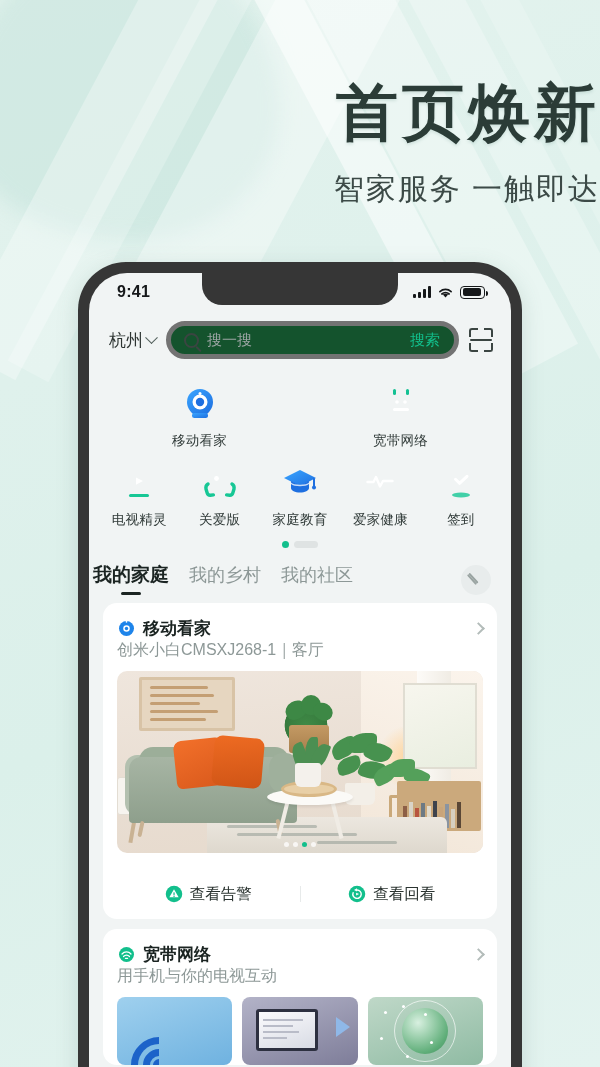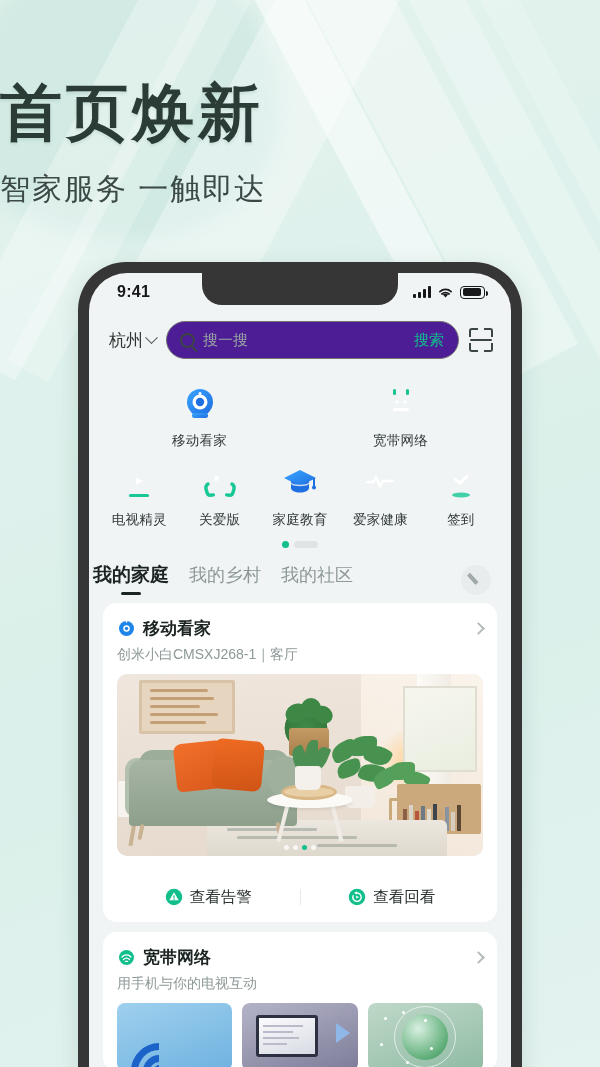--- a/index.html
+++ b/index.html
@@ -30,21 +30,21 @@
   .s7 { left: 520px; top: -230px; width: 34px;  height: 600px; transform: rotate(-28deg); background: rgba(255,255,255,0.18); }
   .blob {
     position: absolute; left: -40px; top: -60px;
     width: 320px; height: 300px;
     border-radius: 50% 50% 46% 54% / 60% 56% 44% 40%;
     background: rgba(171,214,206,0.30);
     filter: blur(10px);
   }
 
   
-  .hero { position: absolute; left: 0; top: 0; width: 600px; text-align: left; }
+  .hero { position: absolute; left: 0; top: 0; width: 600px; text-align: right; }
   .hero-title {
     margin-top: 82px;
     font-size: 62px;
     line-height: 1;
     font-weight: bold;
     color: #2b3c37;
     letter-spacing: 4px;
     text-shadow: 0 2px 3px rgba(120,160,150,0.22);
   }
   .hero-sub {
@@ -105,21 +105,21 @@
 
   
   .searchrow {
     display: flex; align-items: center; gap: 10px;
     padding: 10px 18px 14px 20px;
   }
   .city { display: flex; align-items: center; gap: 4px; font-size: 17px; color: #2c3331; white-space: nowrap; }
   .chev-d { width: 9px; height: 9px; border-right: 1.8px solid #53605c; border-bottom: 1.8px solid #53605c; transform: rotate(45deg) translate(-2px,-2px); }
   .searchbox {
     flex: 1; height: 38px;
-    background: #4c1d95; border: 1px solid #737373; border-radius: 19px;
+    background: #14532d; border: 5px solid #737373; border-radius: 19px;
     display: flex; align-items: center; padding: 0 14px 0 13px; gap: 8px;
   }
   .mag { width: 15px; height: 15px; border: 2px solid #3b4542; border-radius: 50%; position: relative; flex: none; }
   .mag::after { content: ""; position: absolute; right: -5px; bottom: -4px; width: 7px; height: 2px; background: #3b4542; border-radius: 1px; transform: rotate(45deg); }
   .sph { flex: 1; font-size: 15px; color: #9aa4a2; }
   .sbtn { font-size: 15px; color: #12bf8c; }
   .scan { width: 24px; height: 24px; position: relative; flex: none; }
   .scan span { position: absolute; width: 9px; height: 9px; }
   .scan .c1 { left: 0; top: 0; border-left: 2px solid #3b4542; border-top: 2px solid #3b4542; border-radius: 3px 0 0 0; }
   .scan .c2 { right: 0; top: 0; border-right: 2px solid #3b4542; border-top: 2px solid #3b4542; border-radius: 0 3px 0 0; }
@@ -159,21 +159,21 @@
 
   
   .cards { padding: 6px 14px 0 14px; }
   .card {
     background: #ffffff; border-radius: 14px; margin-bottom: 10px;
     padding: 14px 14px 0 14px; overflow: hidden;
   }
   .card-head { display: flex; align-items: center; gap: 7px; }
   .card-title { font-size: 17px; font-weight: bold; color: #1b2422; }
   .chev-r { margin-left: auto; width: 9px; height: 9px; border-right: 2px solid #b3bcba; border-top: 2px solid #b3bcba; transform: rotate(45deg); }
-  .card-sub { margin-top: 6px; font-size: 14px; color: #8d9897; }
+  .card-sub { font-size: 16px; color: #8d9897; }
 
   
   .photo {
     position: relative; margin-top: 10px; height: 182px;
     border-radius: 10px; overflow: hidden;
     background: linear-gradient(175deg, #efe6dd 0%, #eadfd4 48%, #e6dacd 100%);
   }
   .ph { position: absolute; }
   .wall-r { right: 0; top: 0; width: 122px; height: 182px; background: linear-gradient(200deg,#fbf4ec,#f2e6d8); }
   .frame-art { left: 22px; top: 6px; width: 96px; height: 54px; background: #e6d6c0; border: 3px solid #d8c3a6; border-radius: 2px; }

